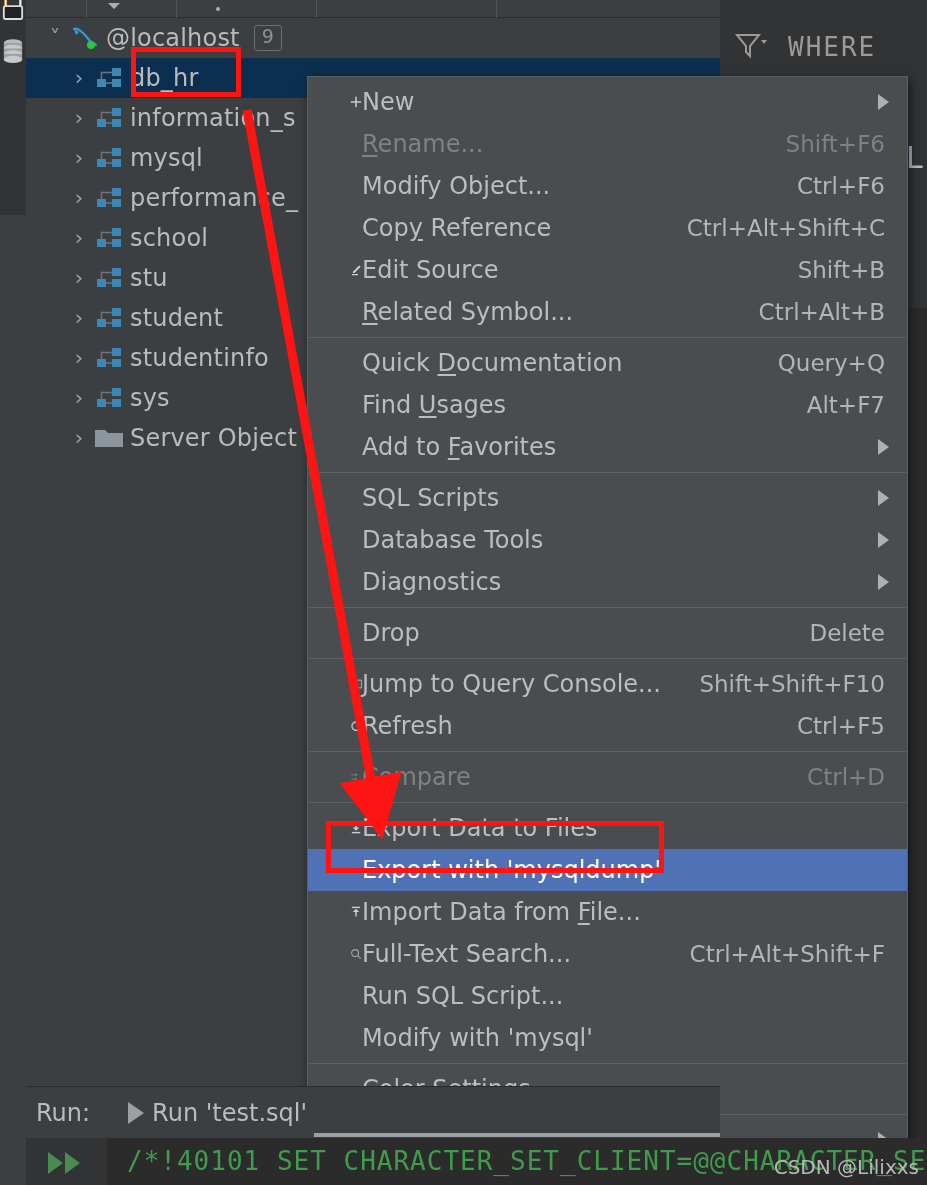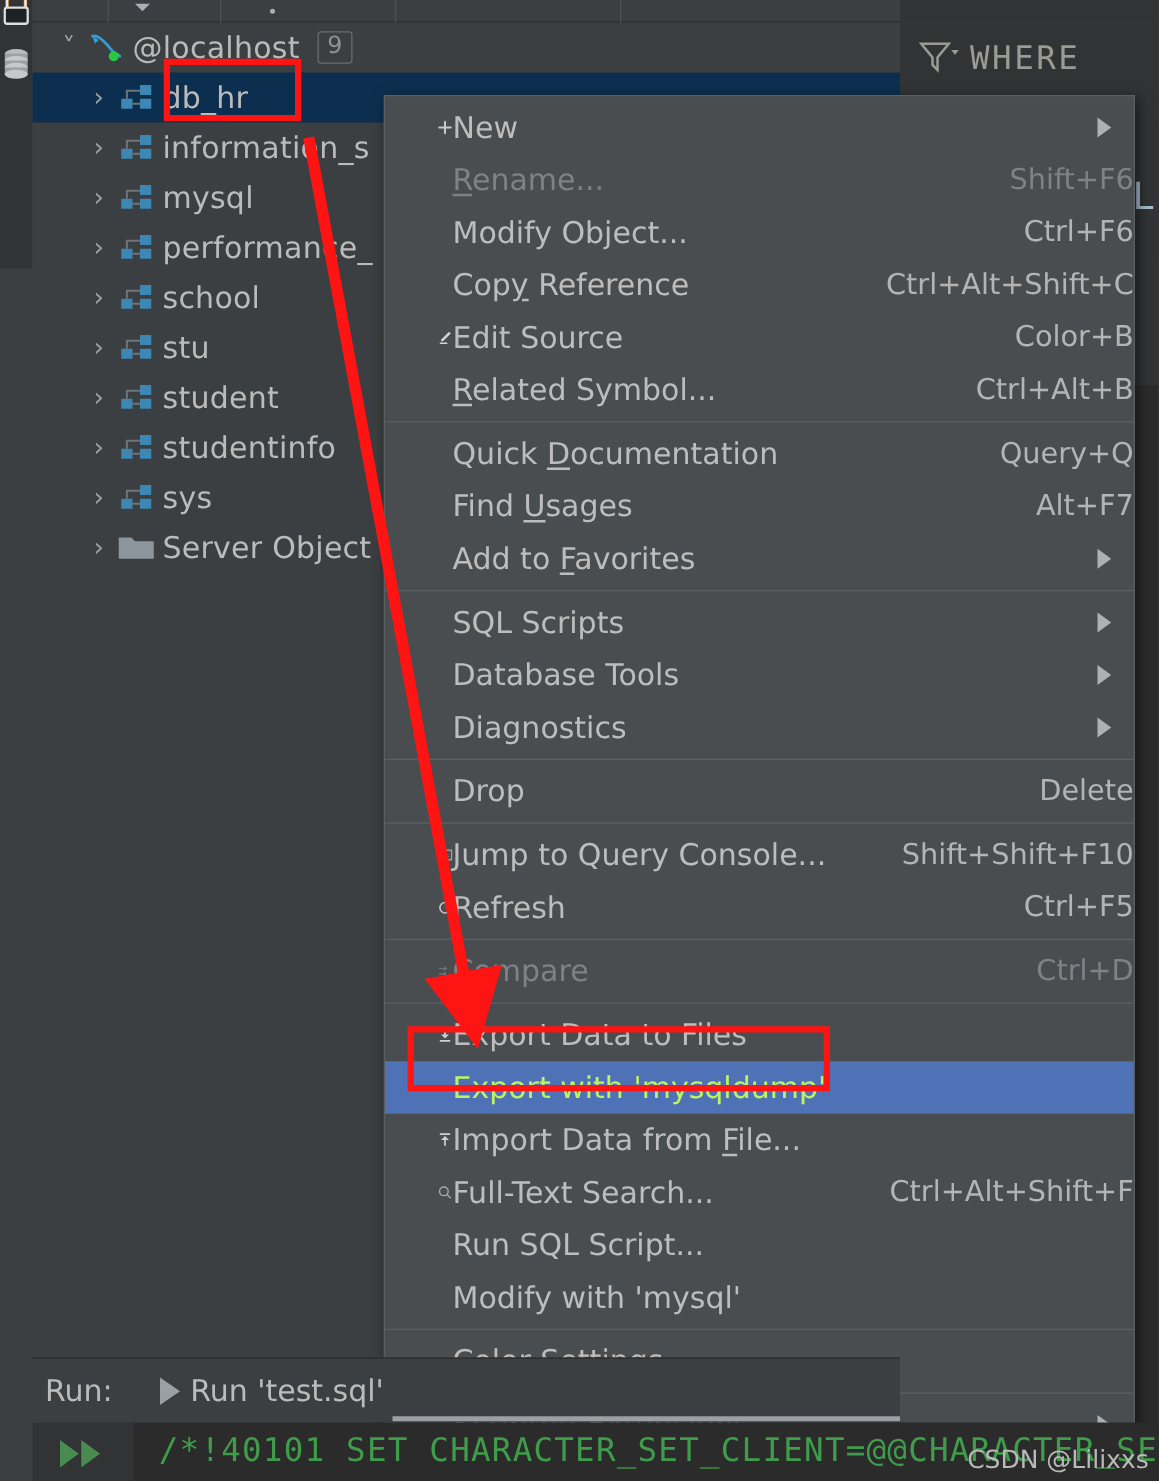--- a/index.html
+++ b/index.html
@@ -67,21 +67,21 @@
     margin-left:14px; border:1px solid #6b6f71; color:#8d9295;
     font-size:19px; padding:0px 7px 2px; border-radius:3px; line-height:1.15;
   }
 
   .indent { padding-left:40px; }
 
   
   .whereBar {
     position:absolute; left:720px; top:18px; width:207px; height:58px;
     background:#313335;
-    display:flex; align-items:center; padding-left:14px; gap:8px;
+    display:flex; align-items:center; padding-left:14px; gap:20px;
   }
   .whereBar .lbl {
     color:#9b9b93; font-size:26px; letter-spacing:2px;
     font-family:"DejaVu Sans Mono", monospace;
   }
   .rightbg {
     position:absolute; left:720px; top:76px; width:207px; height:1109px;
     background:#3c3f41;
   }
   .rpanel {
@@ -106,25 +106,25 @@
     position:absolute; left:307px; top:76px; width:601px;
     background:#4a4d4f;
     border:1px solid #5b5f61;
     box-shadow:2px 3px 10px rgba(0,0,0,.55);
     padding:4px 0 2px 0;
   }
   .mi {
     position:relative; height:42px; display:flex; align-items:center;
     color:#bdbdbd; font-size:24px; padding-left:14px;
   }
-  .mi.highlight { background:#4f72b6; color:#bef264;align-items:center; }
+  .mi.highlight { background:#4f72b6; color:#ffffff;align-items:center; }
   .mi.disabled  { color:#7e8285; }
   .mi .micon { width:40px; flex:0 0 40px; display:flex; align-items:center; justify-content:center;padding-left:28px; }
   .mi .mlabel { flex:1 1 auto; white-space:nowrap; }
-  .mi .mkey { color:#b4b4b4; font-size:23px; white-space:nowrap; }
+  .mi .mkey { color:#b4b4b4; font-size:23px; padding-right:22px; white-space:nowrap; }
   .mi.disabled .mkey { color:#7e8285; }
   .mi .msub {
     position:absolute; right:18px; top:50%; transform:translateY(-50%);
     width:0;height:0;border-top:8px solid transparent;border-bottom:8px solid transparent;
     border-left:11px solid #b0b0b0;
   }
   .mi .ul { text-decoration:underline; text-underline-offset:3px; }
   .msep { height:1px; background:#5c6063; margin:4px 0; }
 
   
@@ -395,21 +395,21 @@
         <span class="mkey">Ctrl+Alt+Shift+C</span>
       </div>
       <div class="mi">
         <span class="micon">
           <svg viewBox="0 0 26 26" width="26" height="26">
             <path d="M20 3 L23 6 L10 19 L6 20 L7 16 Z" fill="#d5d5d5"></path>
             <path d="M4 23 H17" stroke="#d5d5d5" stroke-width="2.6"></path>
           </svg>
         </span>
         <span class="mlabel">Edit Source</span>
-        <span class="mkey">Color+B</span>
+        <span class="mkey">Shift+B</span>
       </div>
       <div class="mi">
         <span class="micon"></span>
         <span class="mlabel"><span><span class="ul">R</span>elated Symbol...</span></span>
         <span class="mkey">Ctrl+Alt+B</span>
       </div>
       <div class="msep"></div>
       <div class="mi">
         <span class="micon"></span>
         <span class="mlabel"><span>Quick <span class="ul">D</span>ocumentation</span></span>

